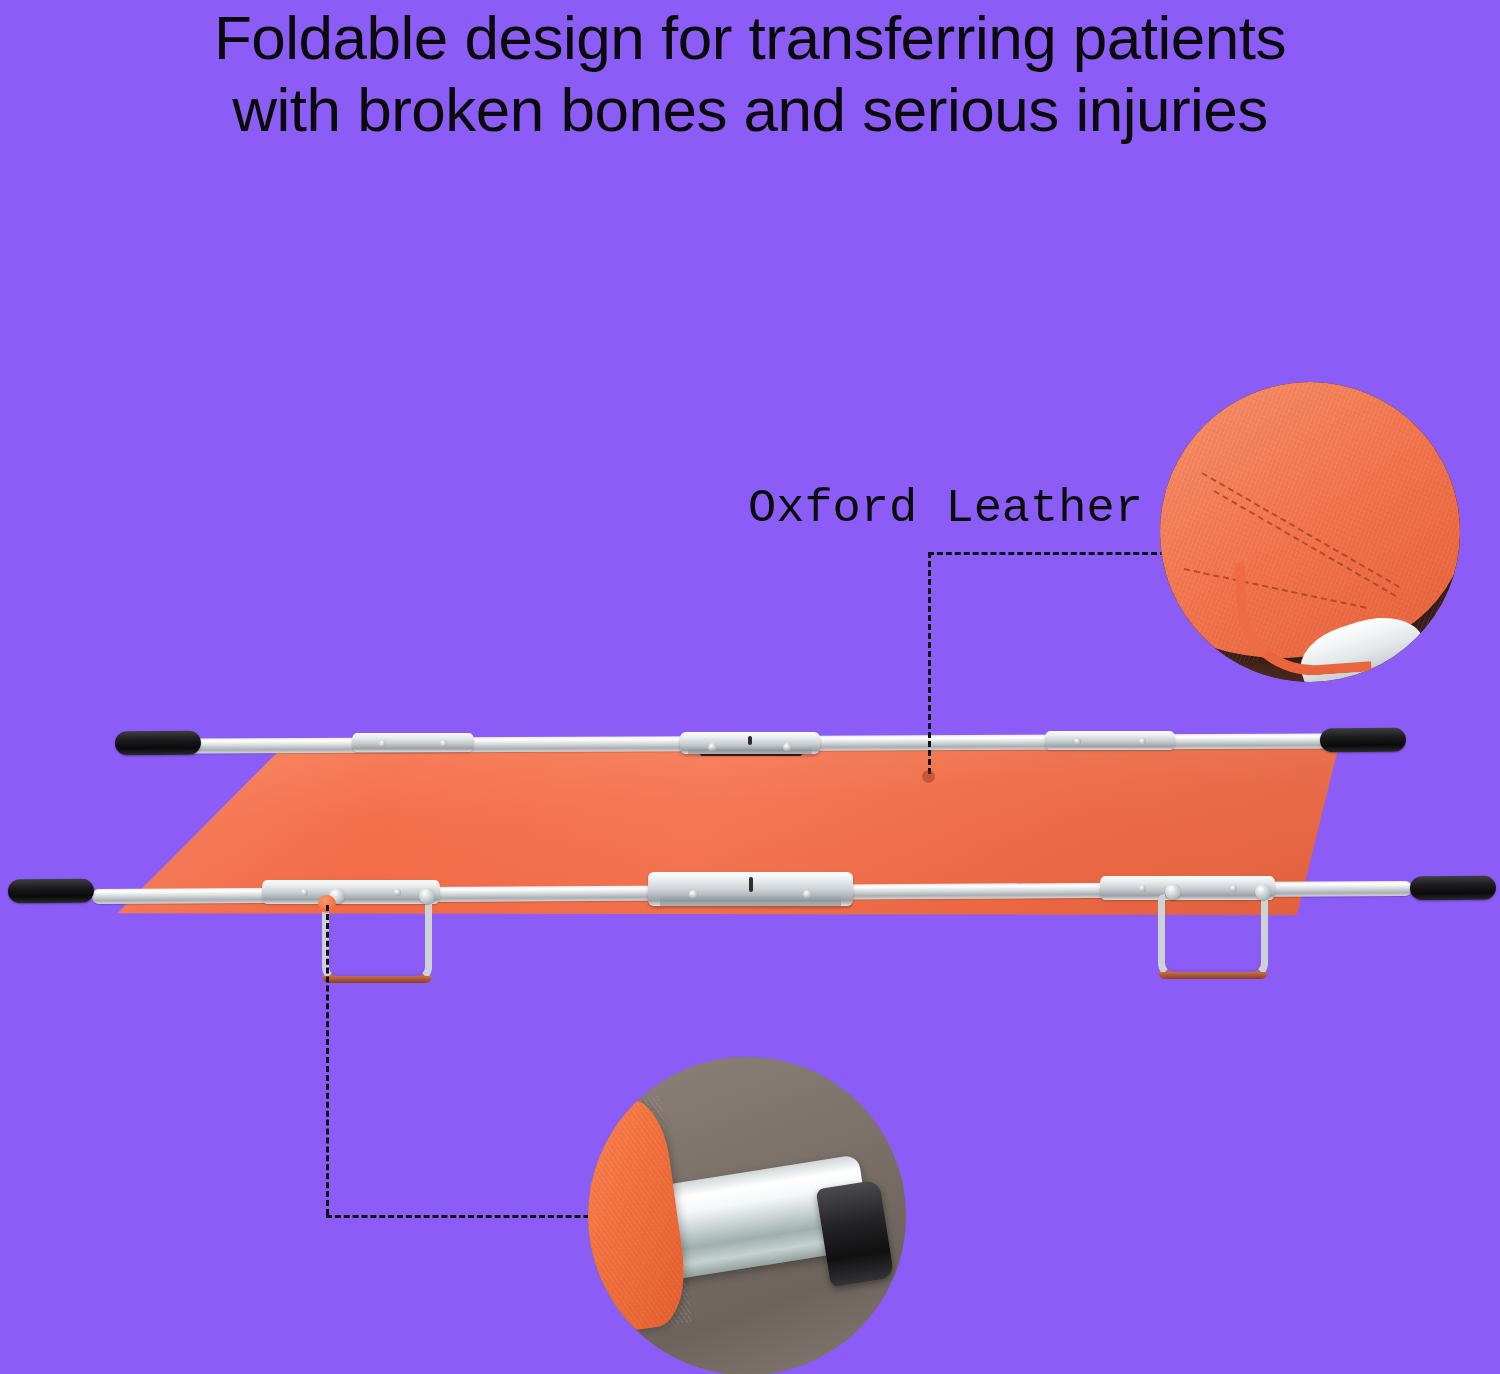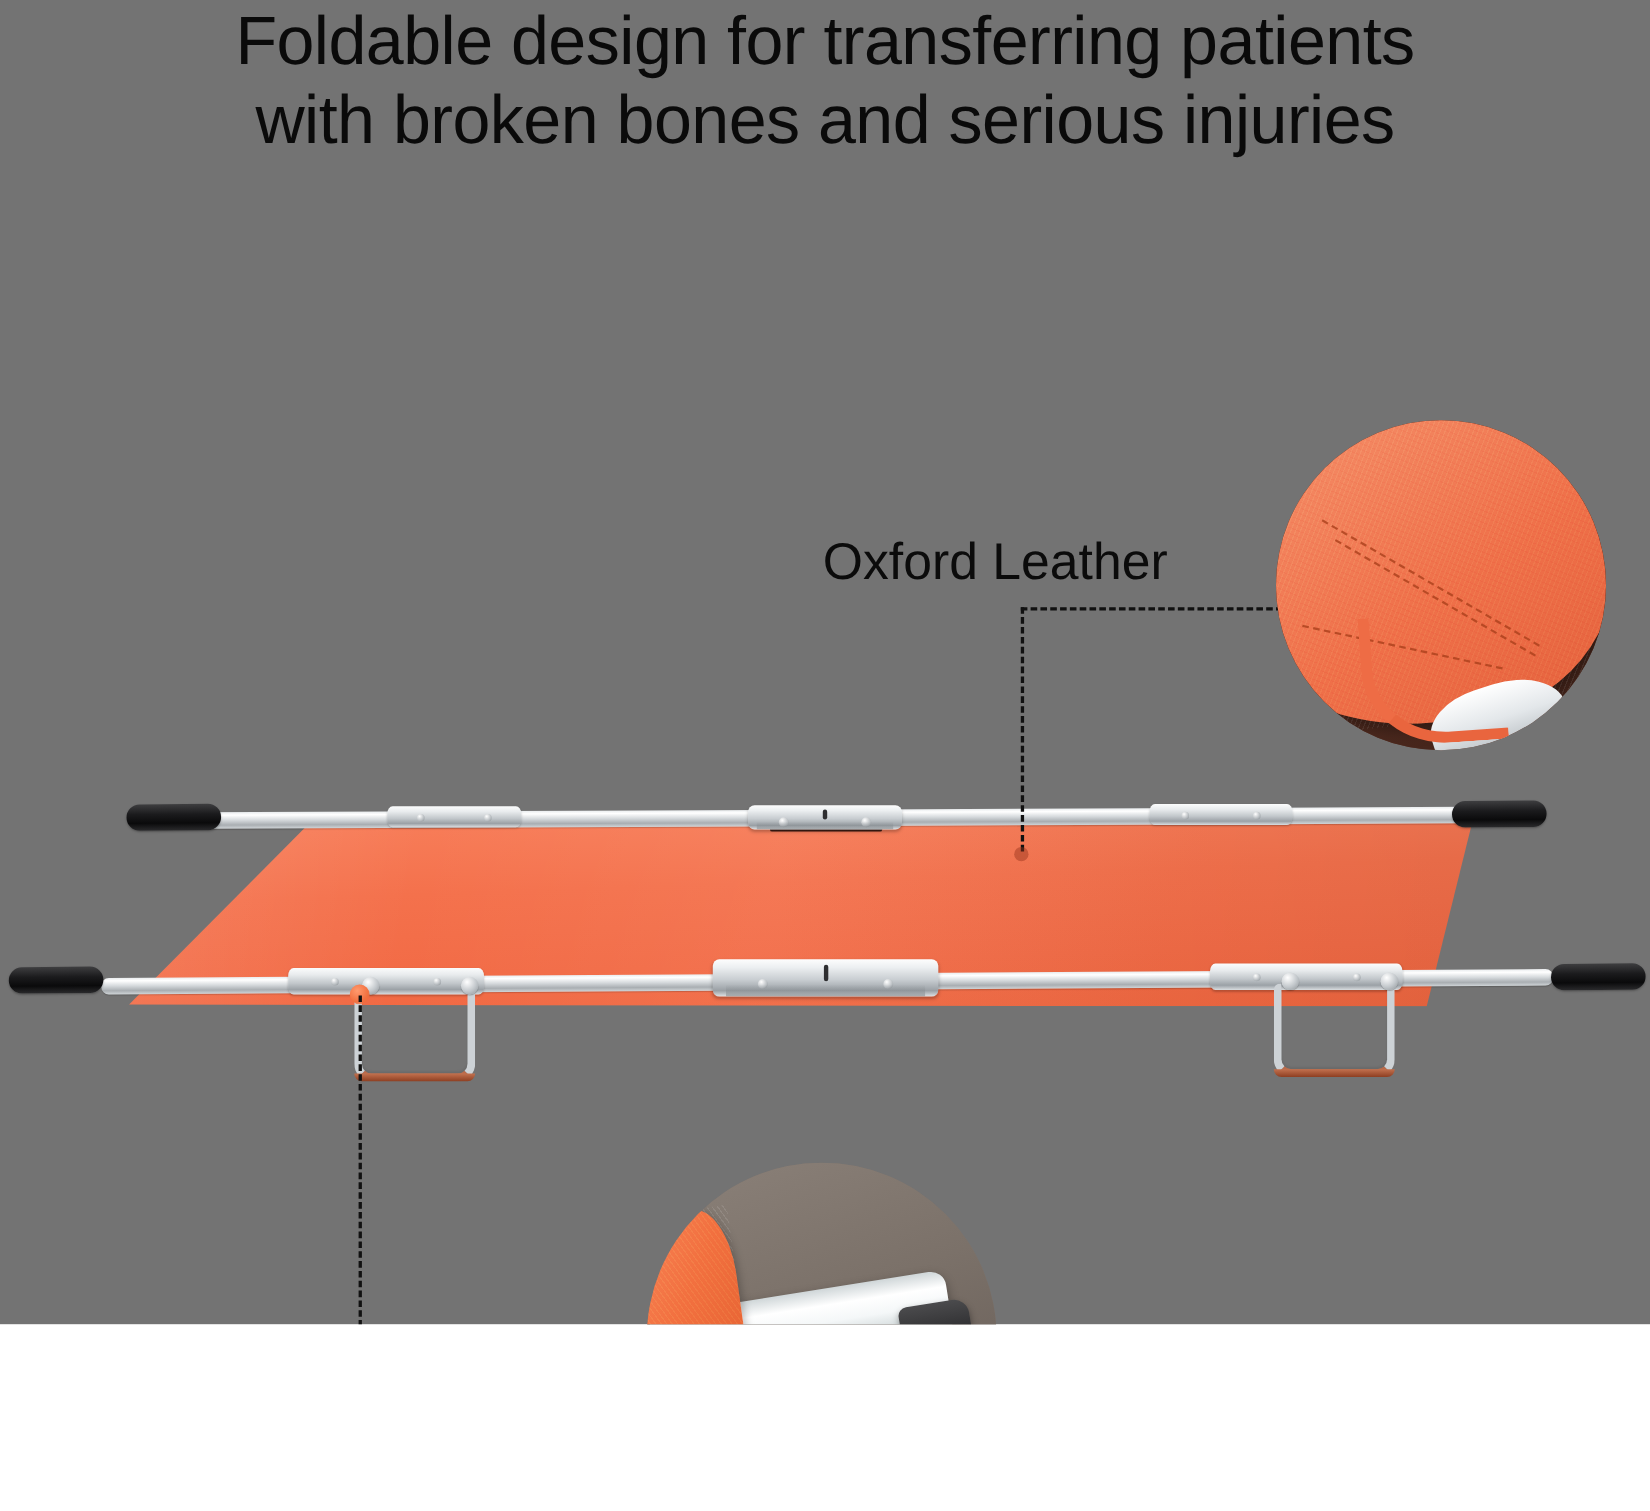--- a/index.html
+++ b/index.html
@@ -7,22 +7,22 @@
     margin: 0;
     padding: 0;
     background: #ffffff;
   }
   body {
     font-family: "Liberation Sans", sans-serif;
   }
   #canvas {
     position: relative;
     width: 1500px;
-    height: 1204px;
-    background: #737373;
+    height: 1374px;
+    background: #8b5cf6;
     overflow: hidden;
   }
 
   
   #headline {
     position: absolute;
     left: 0;
     top: 2px;
     width: 1500px;
     text-align: center;
@@ -34,20 +34,21 @@
     white-space: pre-line;
   }
 
   
   .callout-label {
     position: absolute;
     font-size: 47px;
     color: #0b0b0b;
     white-space: nowrap;
     letter-spacing: 0px;
+    font-family: Liberation Mono, monospace;
   }
   #label-oxford { left: 748px; top: 482px; }
   #label-aluminum { left: 313px; top: 1140px; }
 
   
   .dash-h {
     position: absolute;
     height: 0;
     border-top: 3px dashed #111;
   }

